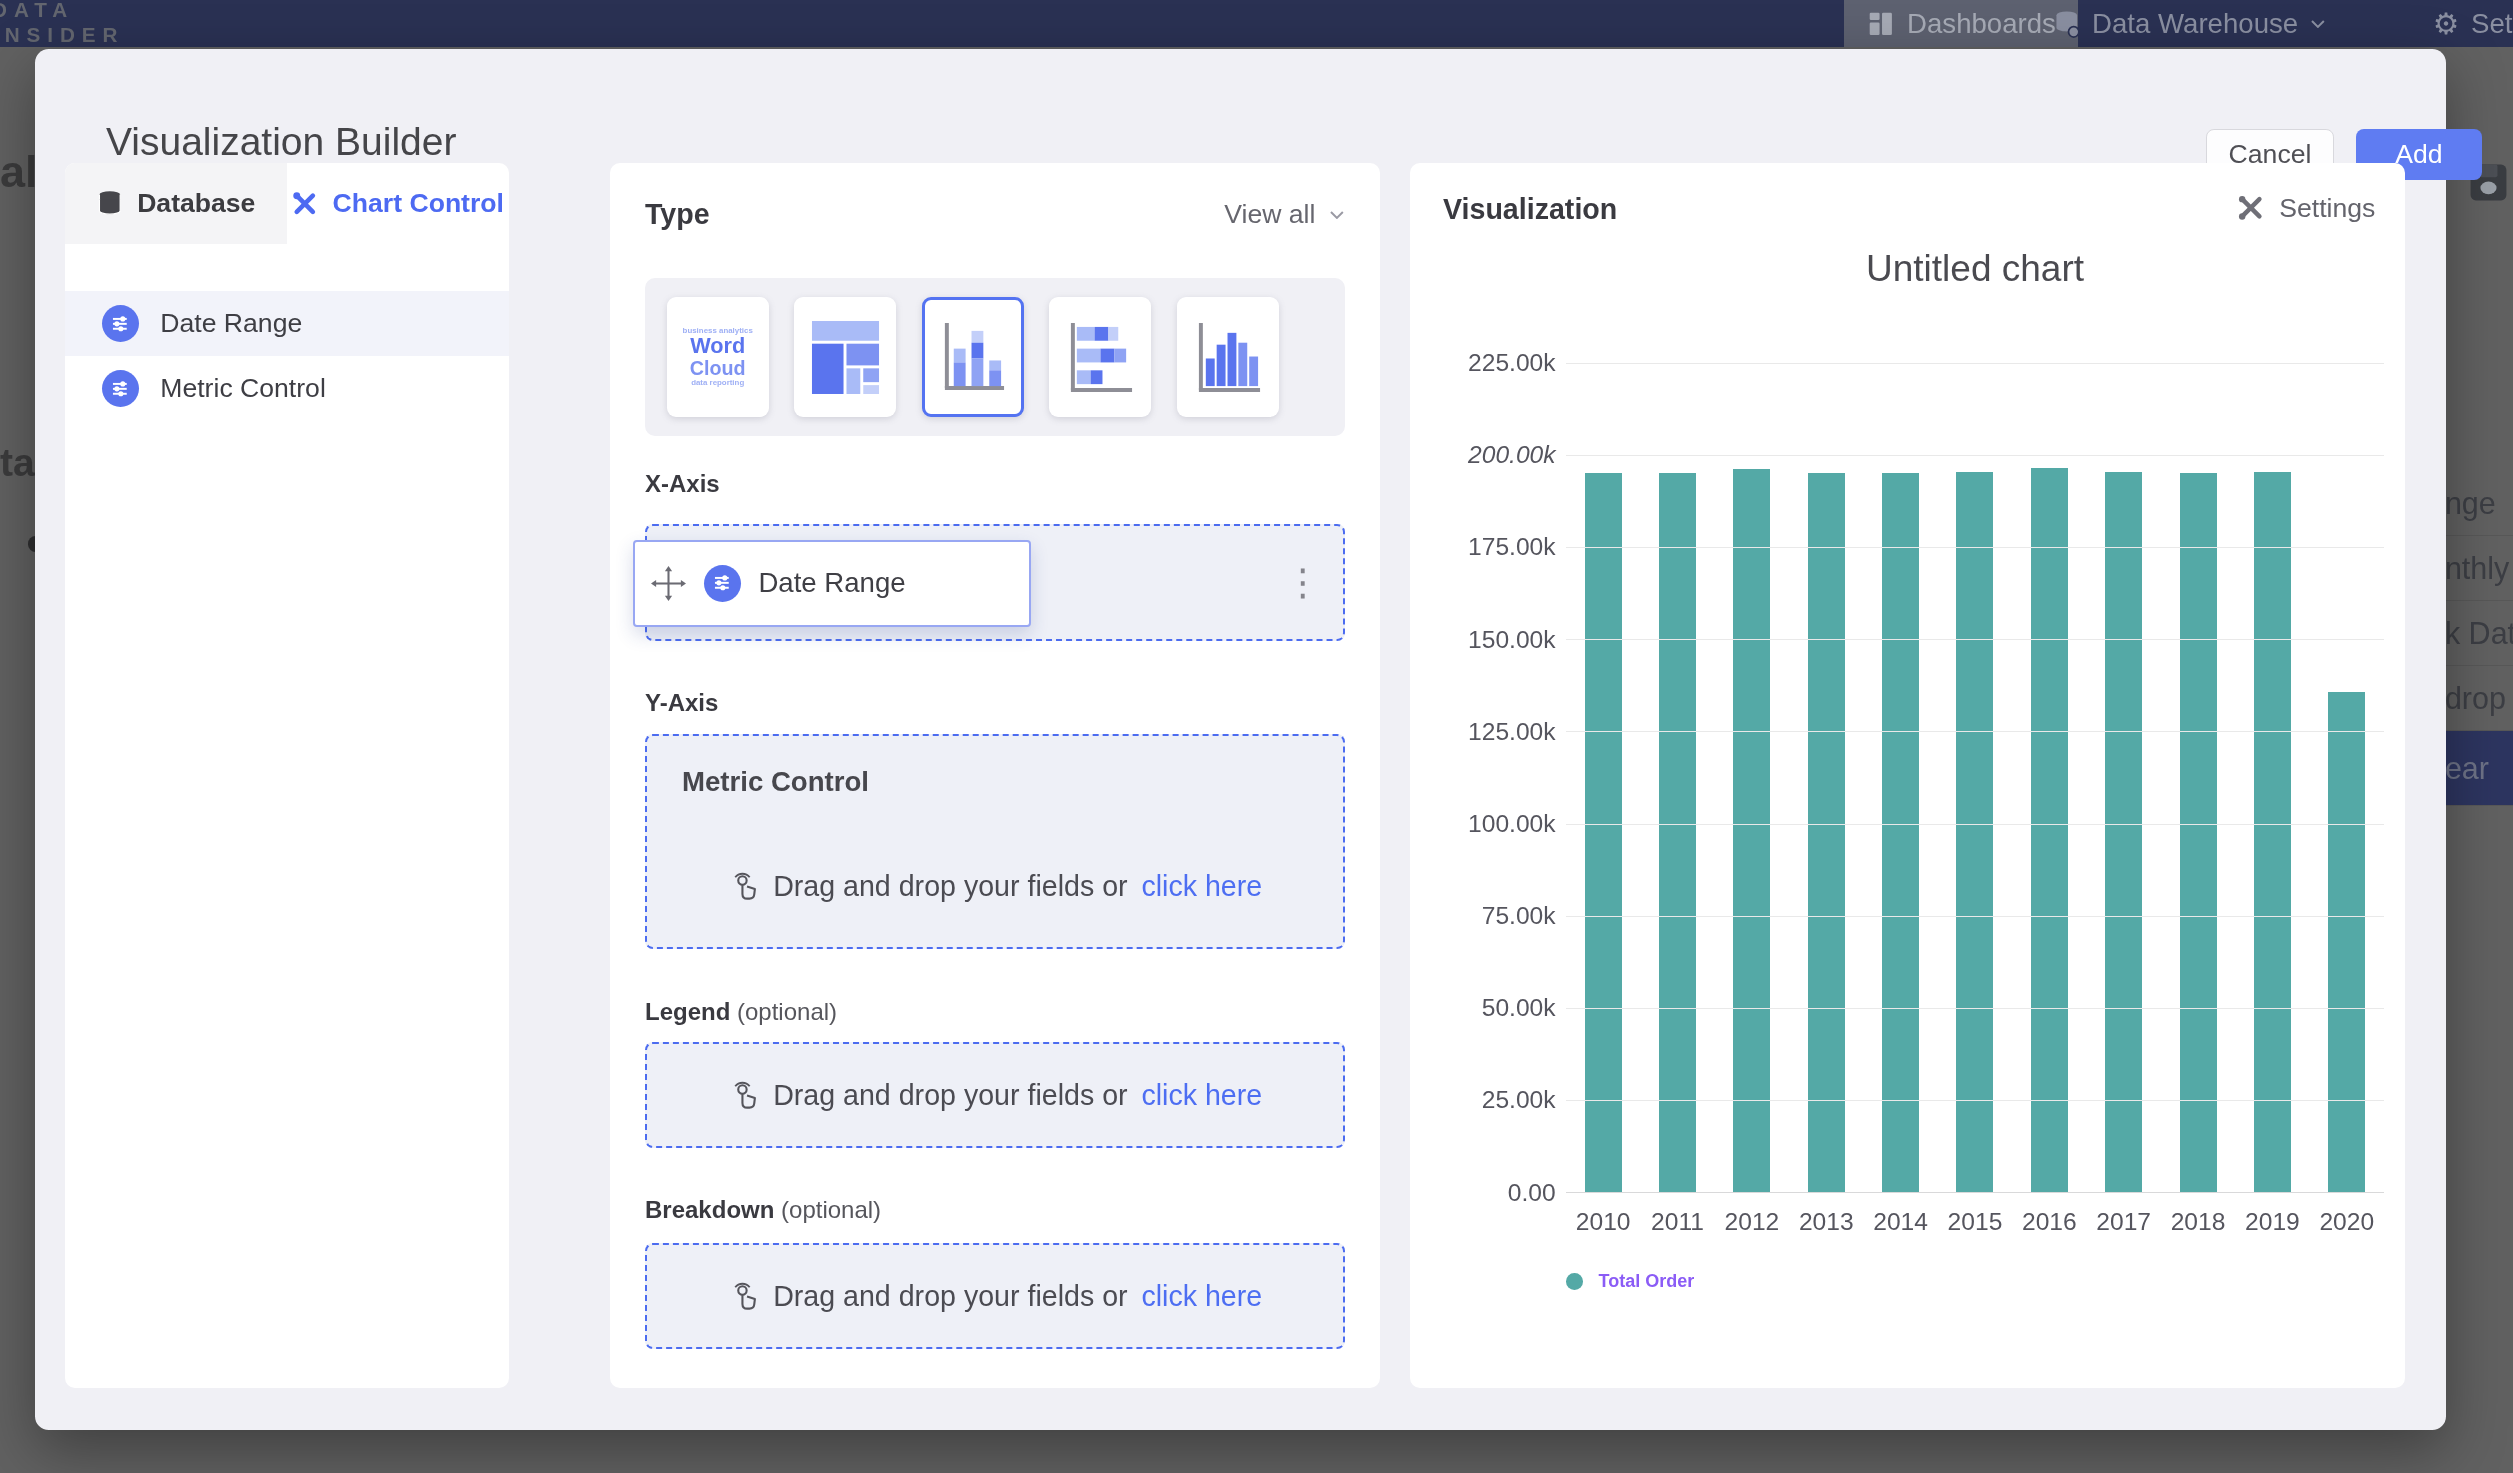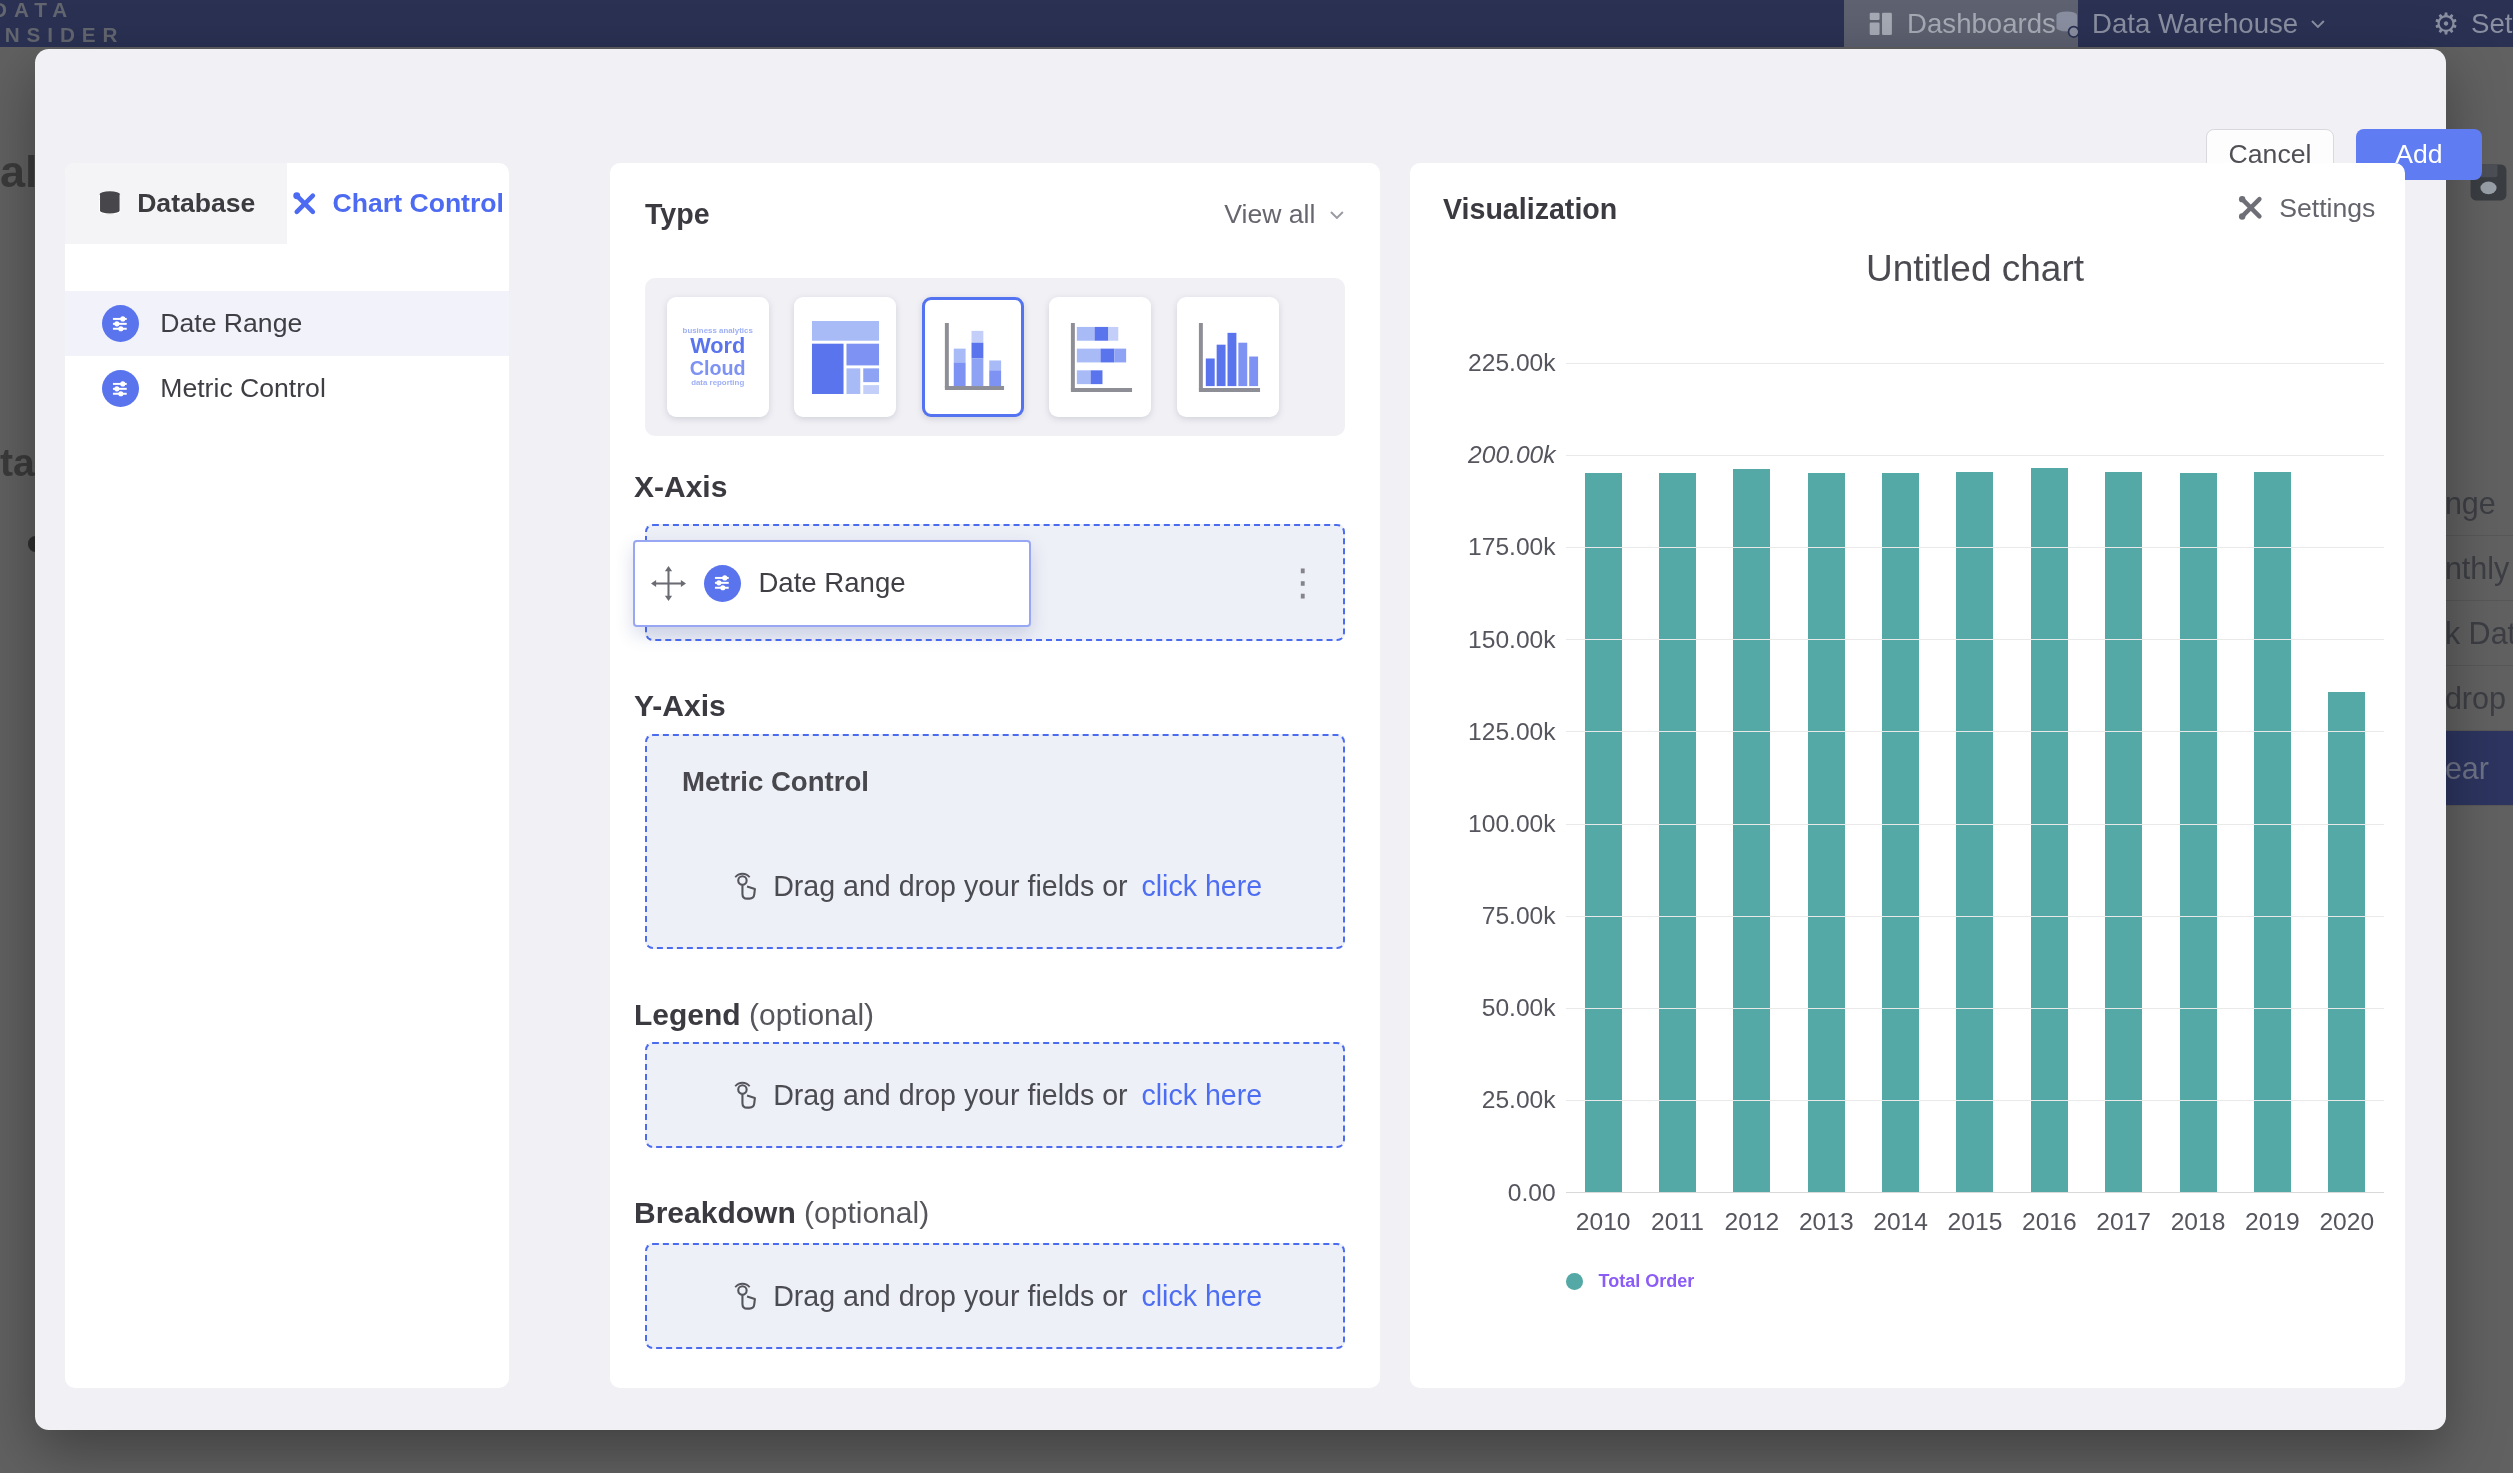--- a/index.html
+++ b/index.html
@@ -52,21 +52,21 @@
   .type-label { font-size:28.6px; font-weight:bold; color:#3a3a40; }
   .viewall { display:flex; align-items:center; gap:13.8px; font-size:26.6px; color:#66666e; cursor:pointer; }
   .thumb-strip { position:absolute; left:35px; right:35px; top:115px; height:158px; background:#f0f0f5; border-radius:9.9px; display:flex; align-items:center; gap:25.6px; padding:0 21.7px; overflow:hidden; }
   .thumb { width:102px; height:120px; background:#fff; border-radius:9px; box-shadow:0 2px 5.9px rgba(120,120,140,.25); display:flex; align-items:center; justify-content:center; cursor:pointer; flex:0 0 auto; }
   .thumb.selected { border:3px solid #5473f1; }
   .wc { text-align:center; font-weight:bold; color:#5a74ee; line-height:1.05; }
   .wc .w1 { font-size:21.7px; display:block; }
   .wc .w2 { font-size:19.7px; display:block; color:#7d92f2; }
   .wc .mini { font-size:7.9px; color:#9fb0f5; display:block; }
 
-  .sec-label { position:absolute; left:24px; font-size:30px; font-weight:bold; color:#3a3a40; }
+  .sec-label { position:absolute; left:35px; font-size:24px; font-weight:bold; color:#3a3a40; }
   .sec-label .opt { font-weight:normal; color:#56565c; }
   .dropzone { position:absolute; left:35px; right:35px; background:#eef0f7; border:2px dashed #4c6cf0; border-radius:7.9px; }
   .dz-x { top:361px; height:117px; }
   .dz-y { top:571px; height:215px; }
   .dz-legend { top:879px; height:106px; }
   .dz-break { top:1080px; height:106px; }
   .dz-center { position:absolute; inset:0; display:flex; align-items:center; justify-content:center; gap:13.8px; font-size:28.6px; color:#4b4b52; }
   .dz-center .link { color:#4d6ef2; cursor:pointer; }
   .dz-y .dz-center { top:89px; }
   .group-title { position:absolute; left:35px; top:29.6px; font-size:27.6px; font-weight:bold; color:#47474d; }
@@ -138,20 +138,21 @@
   <div class="bgmenu">
       <div class="bgmenu-row">nge</div>
       <div class="bgmenu-row">nthly</div>
       <div class="bgmenu-row">k Date</div>
       <div class="bgmenu-row">drop</div>
       <div class="bgmenu-row selected">ear</div>
     </div>
 </div>
 
 <div class="modal">
+  <div class="modal-title">Visualization Builder</div>
   <div class="btn btn-cancel">Cancel</div>
   <div class="btn btn-add">Add</div>
 
   <div class="card card-left">
     <div class="lp-tabs">
       <div class="lp-tab inactive">
         <svg width="27.6" height="29.6" viewBox="0 0 24 24">
           <ellipse cx="12" cy="4" rx="9" ry="3" fill="#46464b"></ellipse>
           <path d="M3 4 v4 c0 1.7 4 3 9 3 s9-1.3 9-3 v-4" fill="#46464b" stroke="#fff" stroke-width="1"></path>
           <path d="M3 8 v5 c0 1.7 4 3 9 3 s9-1.3 9-3 v-5" fill="#46464b" stroke="#fff" stroke-width="1"></path>

